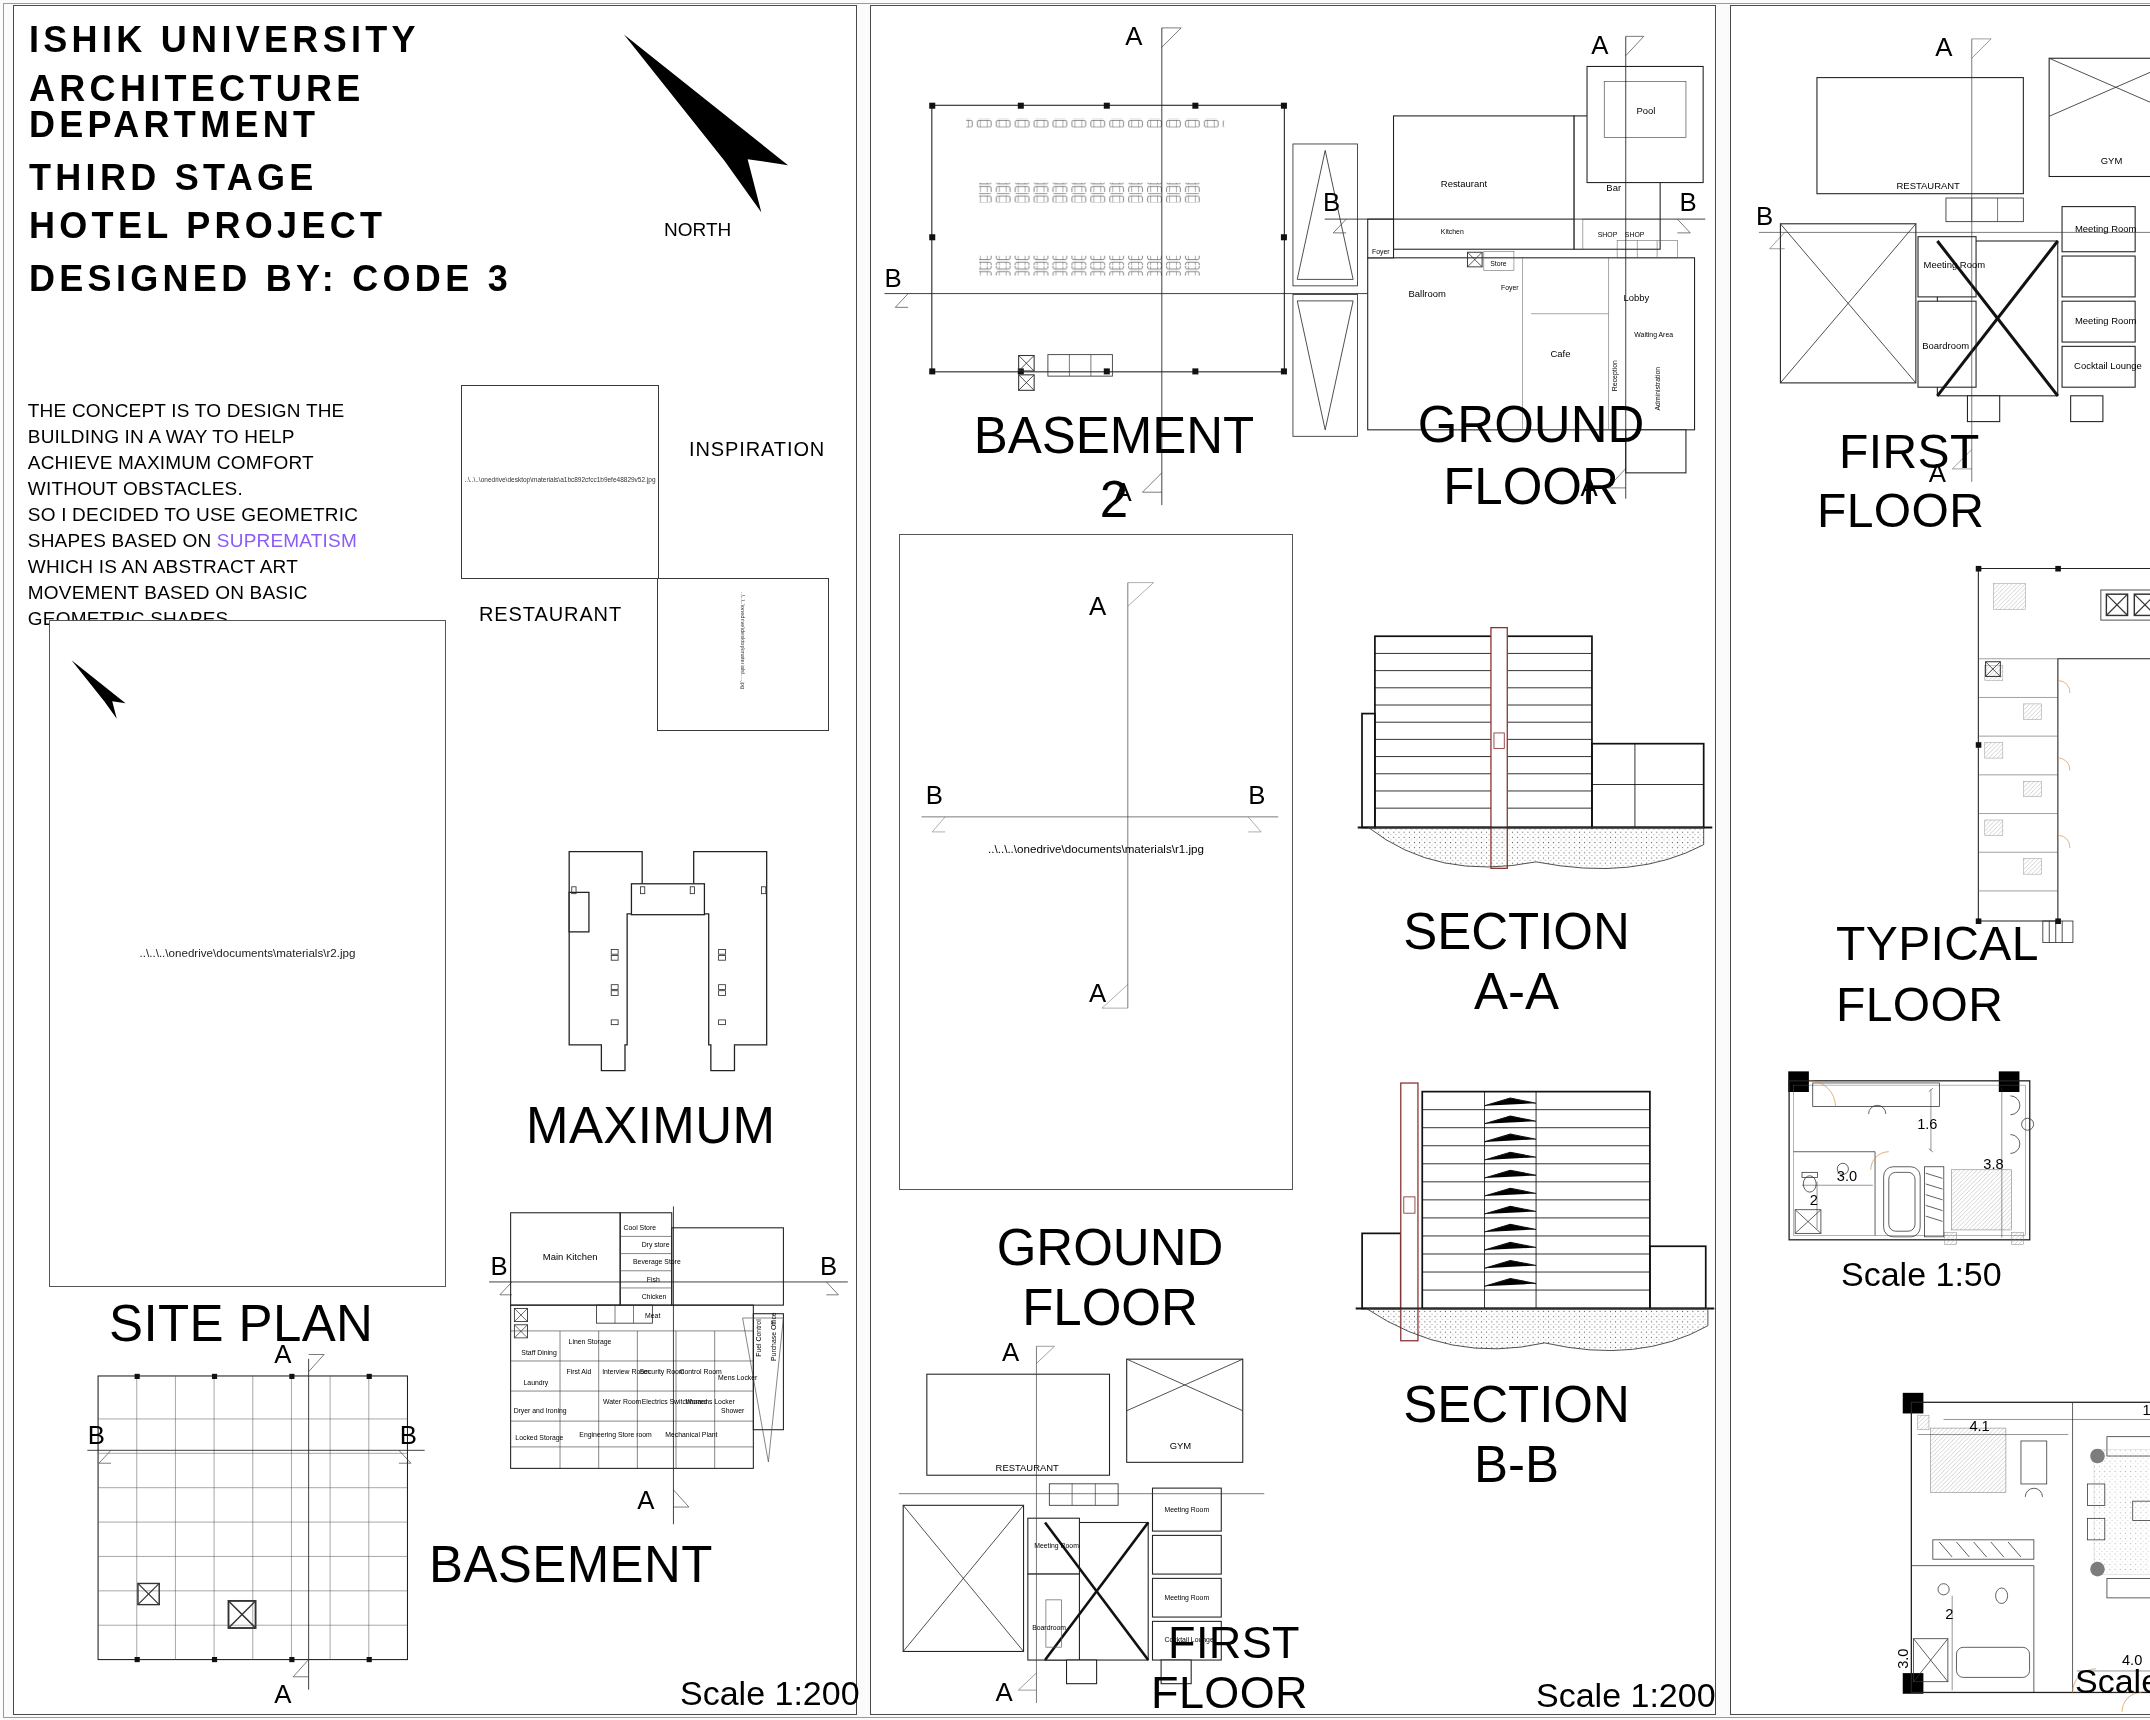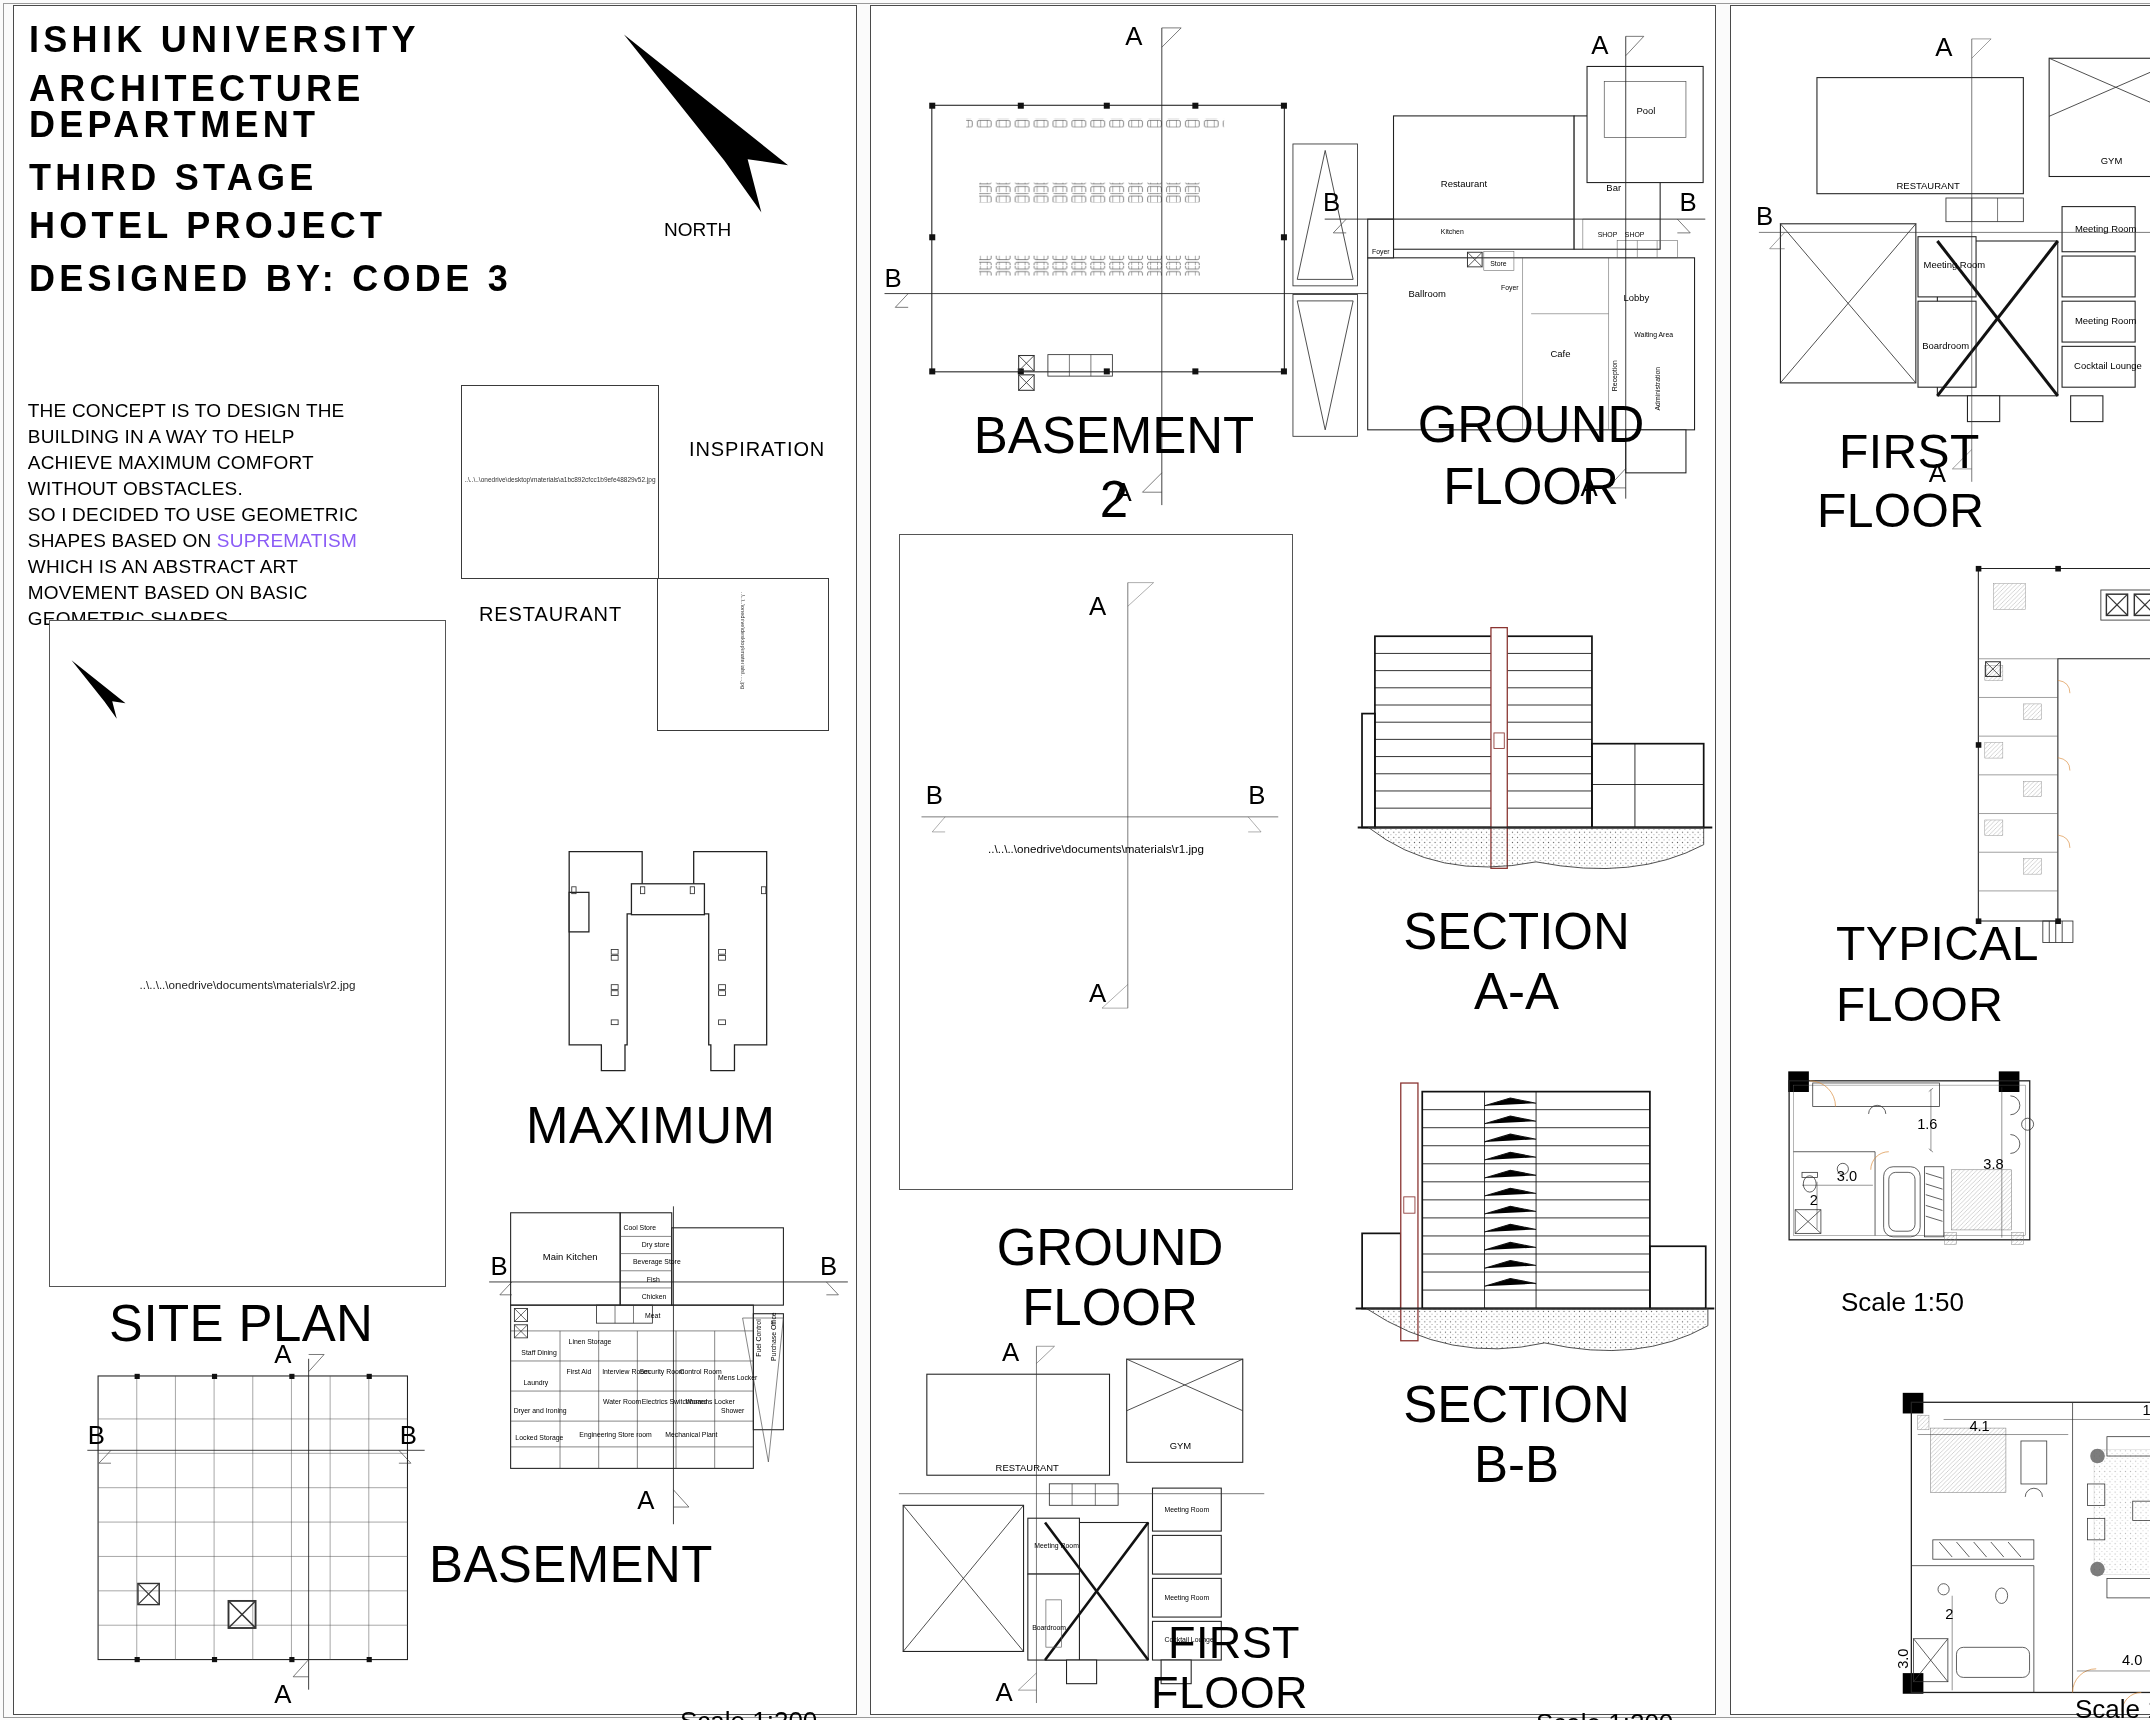--- a/index.html
+++ b/index.html
@@ -3,28 +3,28 @@
 <meta charset="utf-8">
 <style>
   html,body{margin:0;padding:0;background:#e8e8e8;}
   .board{position:relative;width:3441px;height:1721px;background:#fbfbfb;font-family:"Liberation Sans",sans-serif;color:#000;overflow:hidden;}
   .frame{position:absolute;left:2.6px;top:2.6px;right:2.6px;bottom:2.6px;border:0.9px solid #9a9a9a;}
   .panel{position:absolute;background:#fff;border:1.3px solid #4a4a4a;}
   .abs{position:absolute;}
   .ttl{position:absolute;font-weight:bold;font-size:36px;letter-spacing:4.3px;white-space:nowrap;}
   .big{position:absolute;font-size:51px;letter-spacing:0.4px;white-space:nowrap;}
   .bigc{position:absolute;font-size:51px;text-align:center;white-space:nowrap;}
-  .scale{position:absolute;font-size:26px;white-space:nowrap;margin-top:32px;}
+  .scale{position:absolute;font-size:34px;white-space:nowrap;}
   .small-lbl{position:absolute;font-size:20px;letter-spacing:0.9px;white-space:nowrap;}
   .concept{position:absolute;font-size:19px;line-height:26px;white-space:pre-line;letter-spacing:0.2px;}
   .concept .red{color:#8b5cf6;}
   .imgbox{position:absolute;border:1.3px solid #3a3a3a;background:#fff;}
   .pathtxt{position:absolute;width:100%;text-align:center;font-size:6.5px;color:#333;}
   .pathtxt2{position:absolute;font-size:5.6px;color:#333;transform:rotate(90deg);transform-origin:left top;white-space:nowrap;}
-  .sitepath{position:absolute;width:100%;text-align:center;font-size:11.6px;color:#222;margin-top:32px;}
+  .sitepath{position:absolute;width:100%;text-align:center;font-size:11.6px;color:#222;}
   svg{position:absolute;overflow:visible;}
   svg text{font-family:"Liberation Sans",sans-serif;fill:#000;}
   .rl{font-size:22px;}
   .rls{font-size:16px;}
   .mk{font-size:60px;}
   .dim{font-size:34px;}
 </style>
 </head>
 <body>
 

